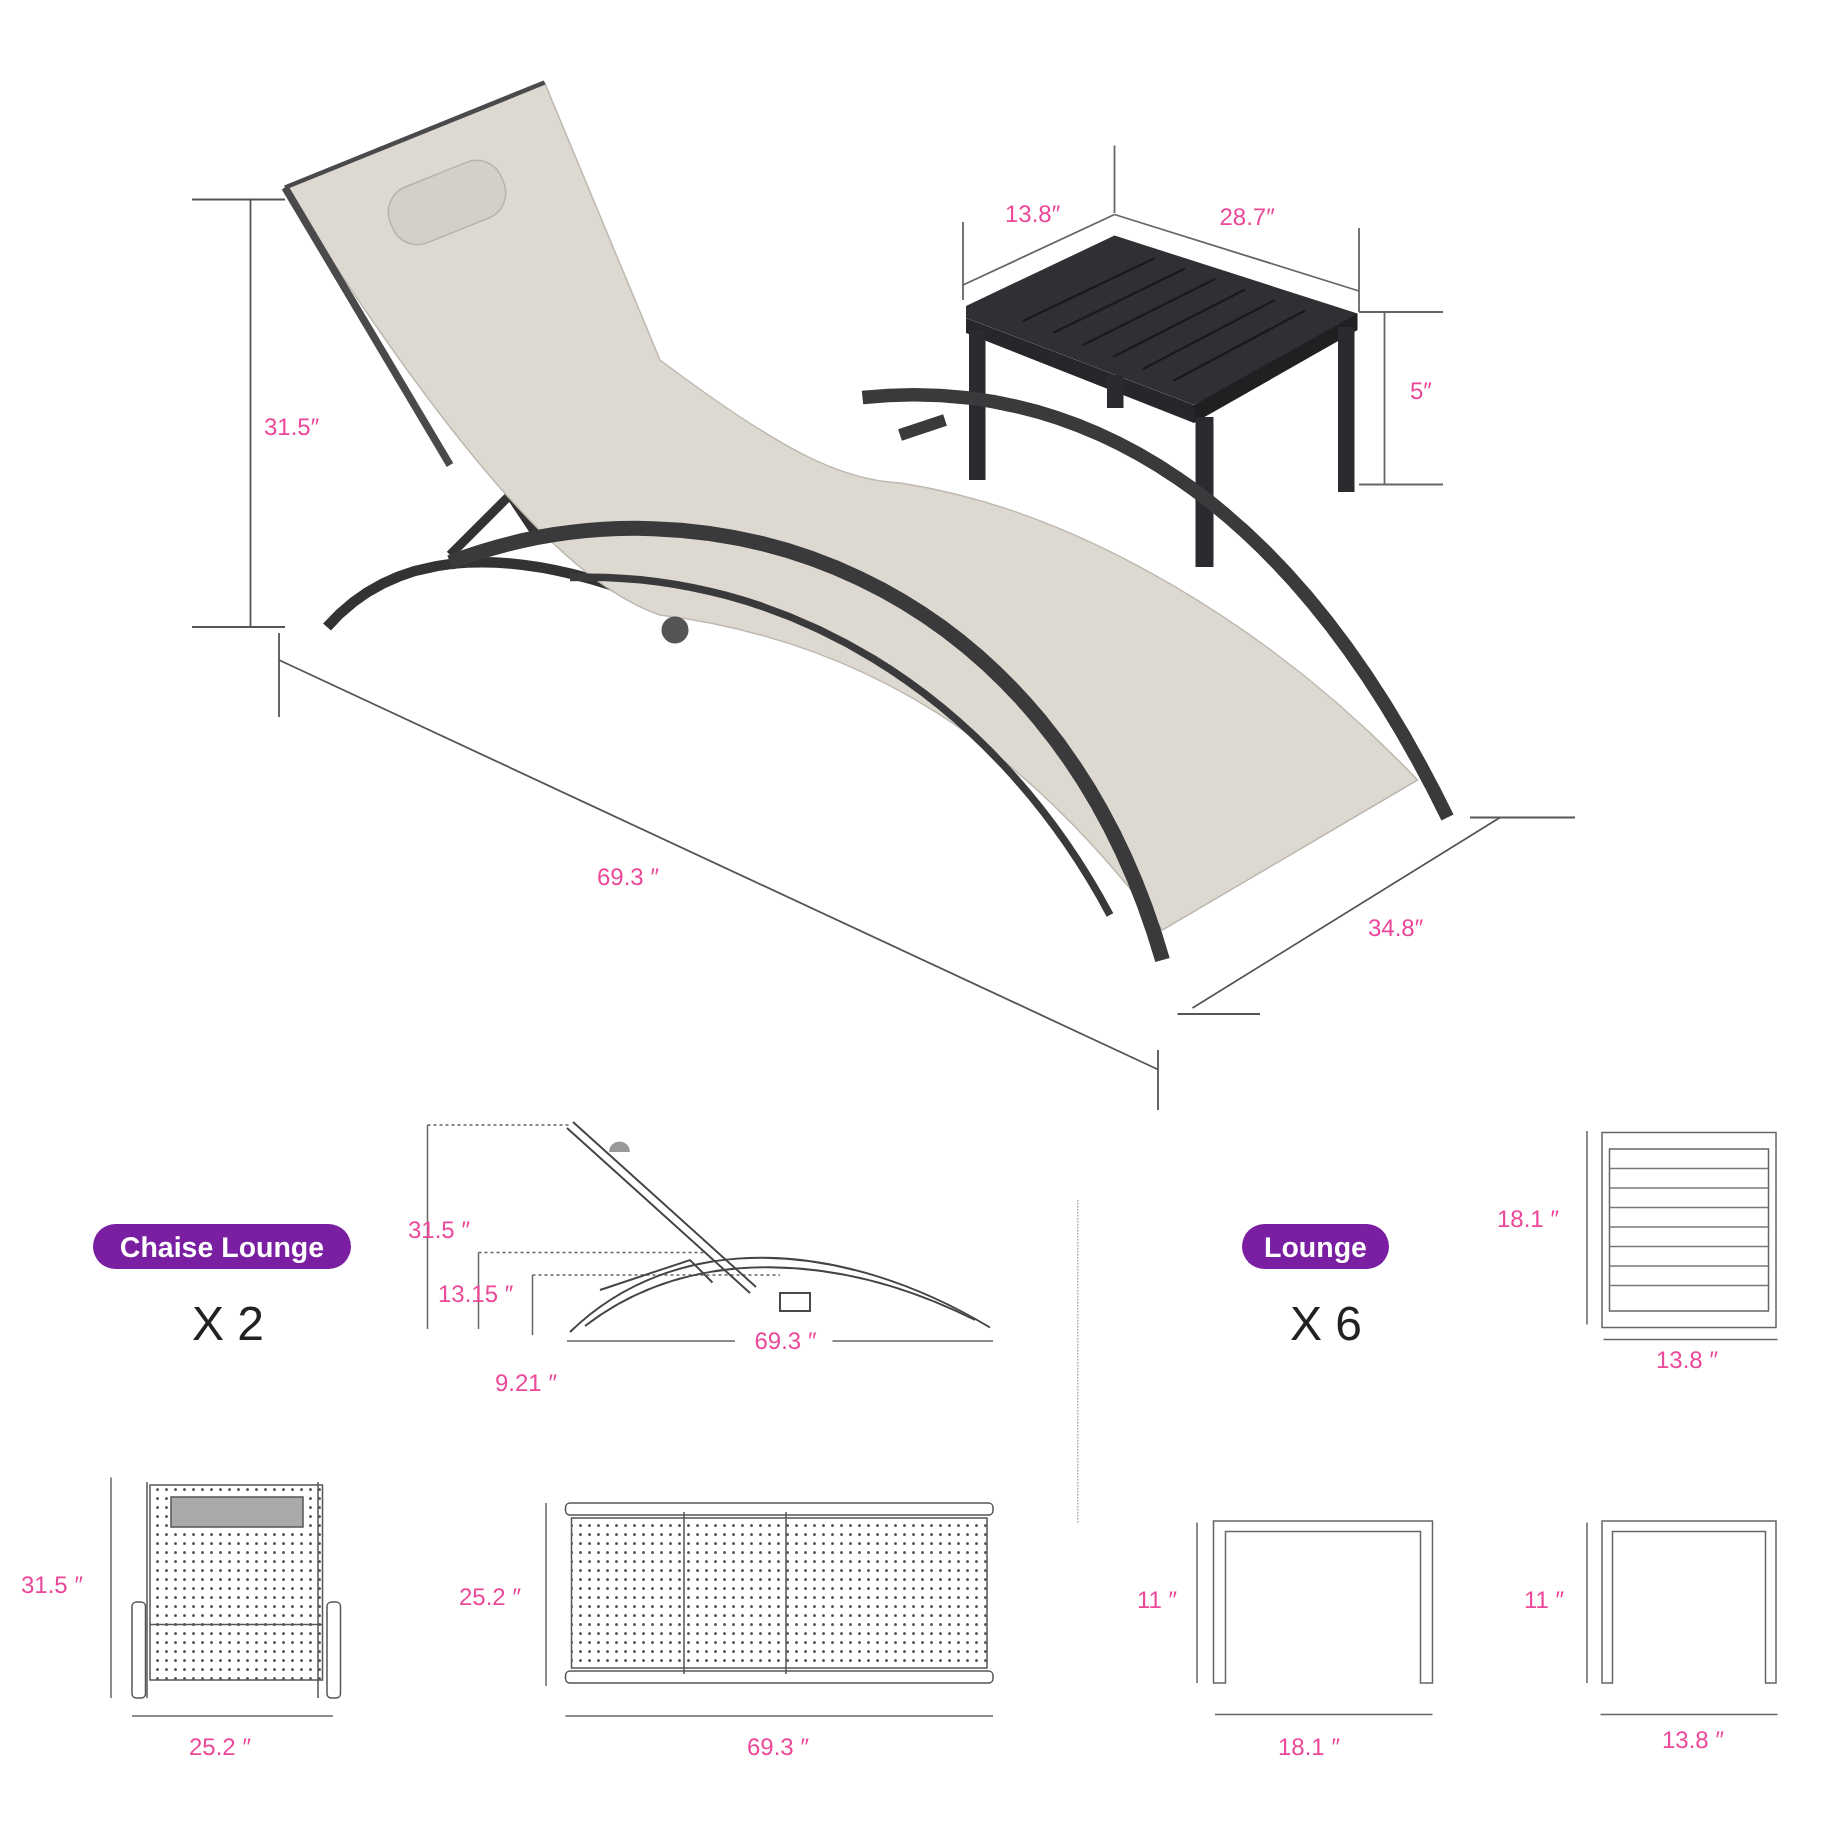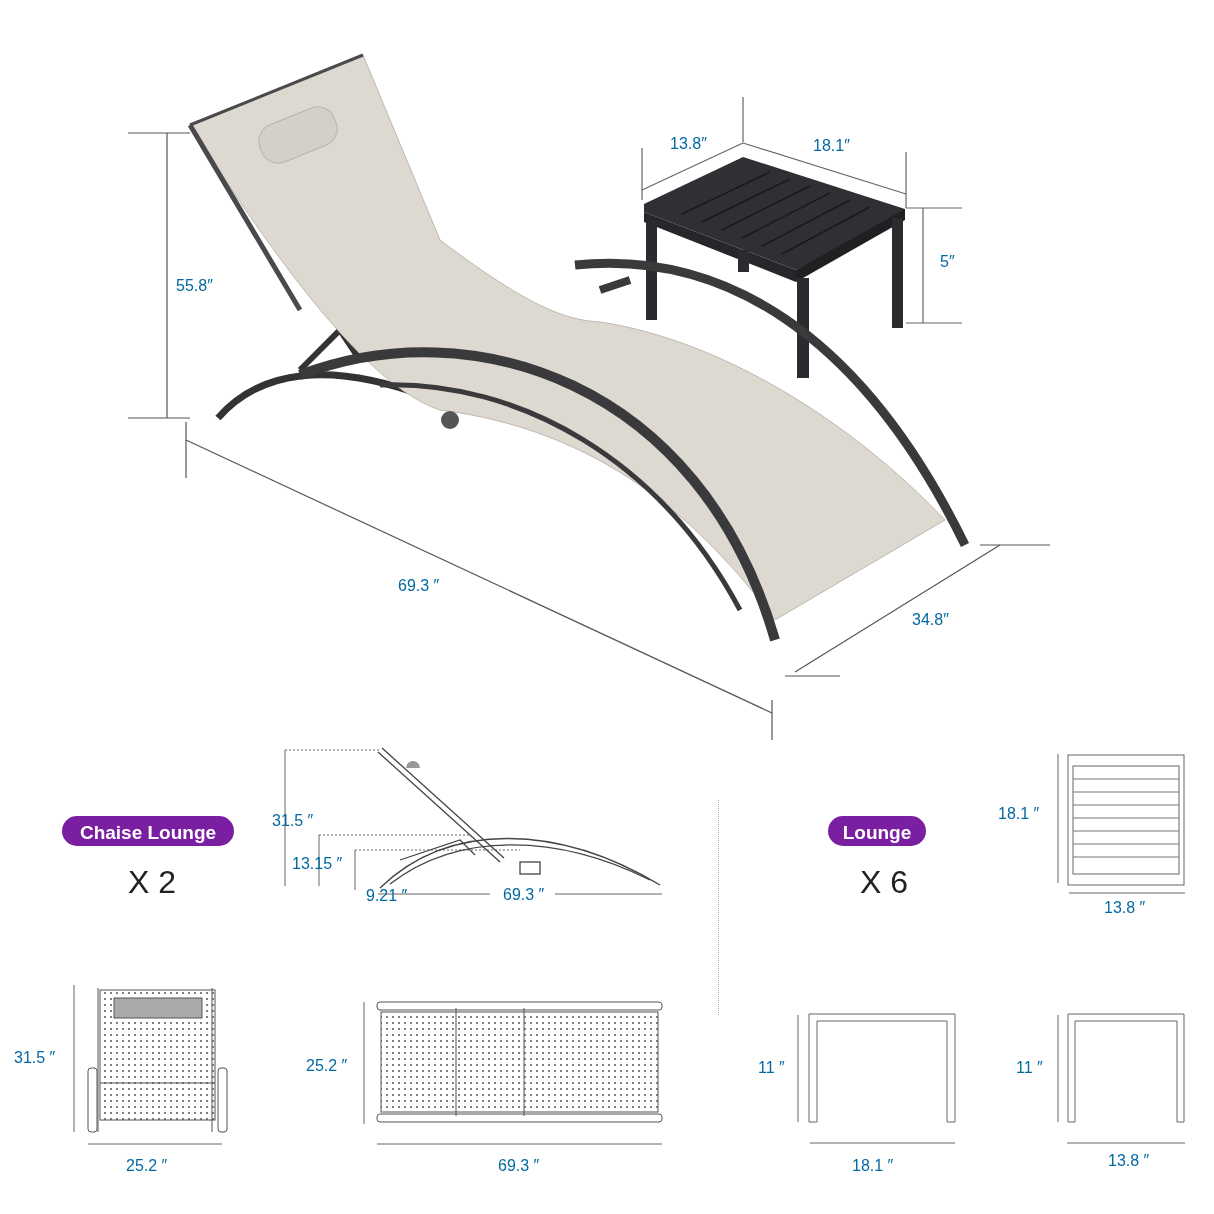--- a/index.html
+++ b/index.html
@@ -1,18 +1,18 @@
 <!DOCTYPE html>
 <html><head>
 <meta charset="utf-8">
 <style>
   html, body { margin:0; padding:0; background:#ffffff; }
   body { width:1214px; height:1214px; position:relative; overflow:hidden; font-family:"Liberation Sans", sans-serif; color:#222; }
   .abs { position:absolute; }
-  .lbl { position:absolute; font-family:"Liberation Sans", sans-serif; font-size:16px; color:#0369a1; white-space:nowrap; }
+  .lbl { position:absolute; font-family:"Liberation Sans", sans-serif; font-size:16px; color:#ec4899; white-space:nowrap; }
   .pill { position:absolute; background:#7a1fa2; color:#fff; font-weight:bold; font-size:19px; border-radius:18px; text-align:center; line-height:34px; height:30px; }
   .qty { position:absolute; font-size:32px; color:#222; }
   svg { position:absolute; left:0; top:0; }
 </style>
 </head>
 <body>
 
 <svg width="1214" height="740" viewBox="0 0 1214 740">
 
   <g stroke="#555" stroke-width="1.2" fill="none">
@@ -70,25 +70,25 @@
     <path d="M190,125 L300,310" stroke="#4a4a4c" stroke-width="5"></path>
 
     <rect x="258" y="115" width="80" height="40" rx="18" transform="rotate(-22 298 135)" fill="#d4cfc7" stroke="#b8b3ab"></rect>
 
     <path d="M300,375 C470,310 700,380 775,640" stroke="#3a3a3c" stroke-width="10" fill="none"></path>
     <path d="M380,385 C520,380 660,460 740,610" stroke="#3a3a3c" stroke-width="5" fill="none"></path>
     <circle cx="450" cy="420" r="9" fill="#555"></circle>
   </g>
 </svg>
 
-<div class="lbl" style="left:176px;top:277px;">55.8″</div>
+<div class="lbl" style="left:176px;top:277px;">31.5″</div>
 <div class="lbl" style="left:398px;top:577px;">69.3 ″</div>
 <div class="lbl" style="left:912px;top:611px;">34.8″</div>
 <div class="lbl" style="left:670px;top:135px;">13.8″</div>
-<div class="lbl" style="left:813px;top:137px;">18.1″</div>
+<div class="lbl" style="left:813px;top:137px;">28.7″</div>
 <div class="lbl" style="left:940px;top:253px;">5″</div>
 
 <div class="pill" style="left:62px;top:816px;width:172px;">Chaise Lounge</div>
 <div class="qty" style="left:128px;top:864px;">X 2</div>
 
 <svg width="1214" height="1214" viewBox="0 0 1214 1214" style="pointer-events:none">
   <g stroke="#666" stroke-width="1" fill="none">
     <line x1="285" y1="750" x2="380" y2="750" stroke-dasharray="2,2"></line>
     <line x1="285" y1="750" x2="285" y2="886"></line>
     <line x1="319" y1="835" x2="470" y2="835" stroke-dasharray="2,2"></line>
@@ -103,21 +103,21 @@
     <path d="M382,748 L504,858"></path>
     <path d="M380,888 C450,820 560,825 660,885"></path>
     <path d="M390,884 C460,830 560,835 650,880"></path>
     <path d="M400,860 L460,840 L475,855"></path>
     <rect x="520" y="862" width="20" height="12"></rect>
   </g>
   <path d="M406,768 a7,7 0 0 1 14,0 z" fill="#999"></path>
 </svg>
 <div class="lbl" style="left:272px;top:812px;">31.5 ″</div>
 <div class="lbl" style="left:292px;top:855px;text-align:center;">13.15 ″</div>
-<div class="lbl" style="left:330px;top:887px;margin-left:36px;">9.21 ″</div>
+<div class="lbl" style="left:330px;top:914px;">9.21 ″</div>
 <div class="lbl" style="left:503px;top:886px;">69.3 ″</div>
 
 <div class="abs" style="left:718px;top:800px;width:0;height:215px;border-left:1px dotted #aaa;"></div>
 
 <svg width="1214" height="1214" viewBox="0 0 1214 1214" style="pointer-events:none">
   <defs>
     <pattern id="dots" width="6" height="6" patternUnits="userSpaceOnUse">
       <circle cx="3" cy="3" r="1" fill="#555"></circle>
     </pattern>
   </defs>

